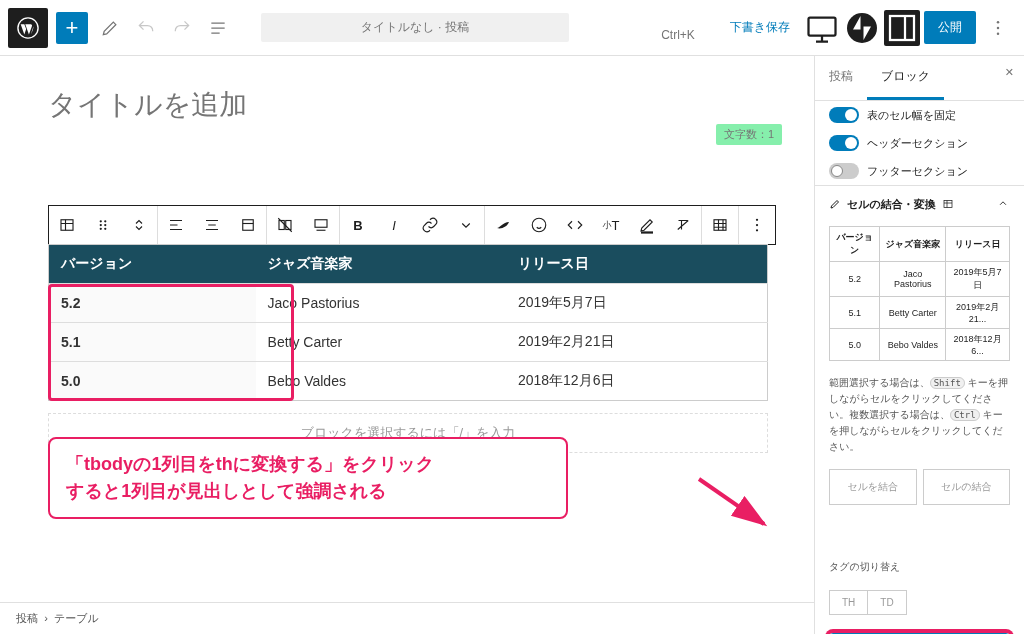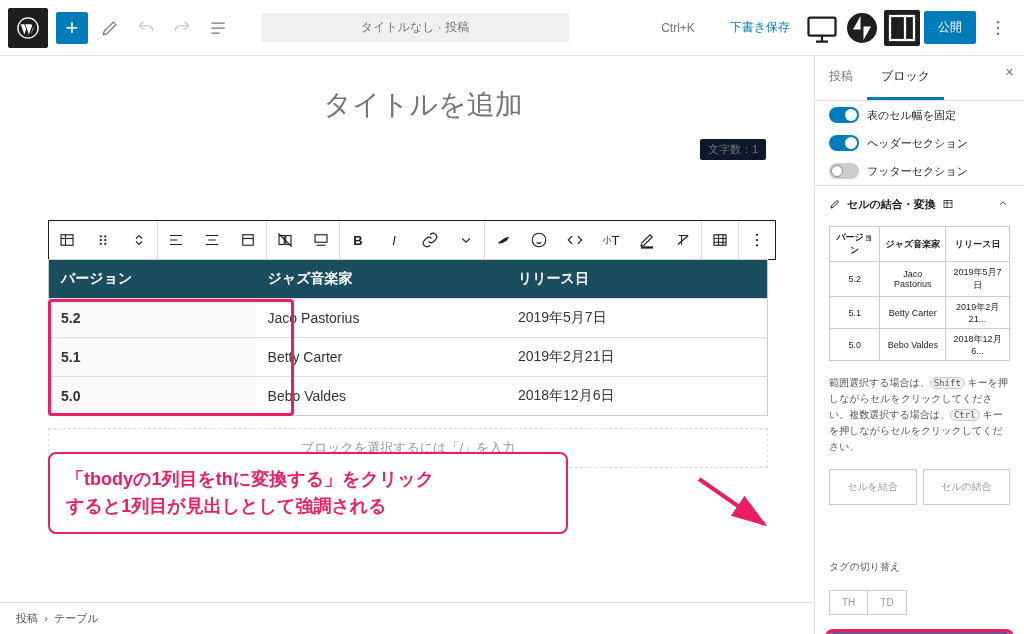--- a/index.html
+++ b/index.html
@@ -6,36 +6,36 @@
 body { font-family: -apple-system, BlinkMacSystemFont, "Segoe UI", sans-serif; font-size: 13px; color: #1e1e1e; background: #fff; }
 
 
 .topbar { height: 56px; display: flex; align-items: center; border-bottom: 1px solid #e0e0e0; padding: 0 8px; }
 .wp-logo { width: 40px; height: 40px; background: #1e1e1e; border-radius: 2px; display: flex; align-items: center; justify-content: center; margin-right: 8px; }
 .wp-logo svg { width: 22px; height: 22px; fill: #fff; }
 .add-btn { width: 32px; height: 32px; background: #007cba; color: #fff; border-radius: 2px; display: flex; align-items: center; justify-content: center; font-size: 22px; margin-right: 4px; cursor: pointer; }
 .icon-btn { width: 36px; height: 44px; display: flex; align-items: center; justify-content: center; color: #757575; cursor: pointer; }
 .icon-btn svg { width: 20px; height: 20px; }
 .disabled { opacity: 0.4; }
-.center-info { flex: 1; display: flex; justify-content: center; align-items: center; gap: 92px; color: #757575; font-size: 12px; }
+.center-info { flex: 1; display: flex; justify-content: center; align-items: flex-end; gap: 92px; color: #757575; font-size: 12px; }
 .doc-title-box { background: #f0f0f0; padding: 6px 100px; border-radius: 2px; font-size: 12px; }
 .right-actions { display: flex; align-items: center; gap: 4px; }
 .draft-save { color: #007cba; font-size: 12px; padding: 6px 10px; cursor: pointer; }
 .publish-btn { background: #007cba; color: #fff; padding: 8px 14px; border-radius: 2px; font-size: 12px; cursor: pointer; }
 .toggle-btn { width: 36px; height: 36px; display: flex; align-items: center; justify-content: center; cursor: pointer; border-radius: 2px; }
 .toggle-btn.active { background: #1e1e1e; color: #fff; }
 
 
 .layout { display: flex; height: 578px; }
 .editor { flex: 1; padding: 30px 16px 10px 48px; overflow: auto; position: relative; }
 .sidebar { width: 210px; border-left: 1px solid #e0e0e0; overflow: auto; font-size: 11px; display: flex; flex-direction: column; }
 
 
-.title-placeholder { font-size: 28px; color: #757575; margin-bottom: 15px; font-weight: 400; text-align: center; }
-.char-count { text-align: left; font-size: 11px; color: #757575; background: #0f172a; padding: 3px 8px; display: inline-block; float: right; border-radius: 2px; margin-right: 32px; }
+.title-placeholder { font-size: 28px; color: #757575; margin-bottom: 0; font-weight: 400; }
+.char-count { text-align: left; font-size: 11px; color: #757575; background: #86efac; padding: 3px 8px; display: inline-block; float: right; border-radius: 2px; margin-right: 16px; }
 .clearfix::after { content: ""; display: table; clear: both; }
 .block-area { margin-top: 60px; max-width: 720px; }
 
 
 .block-toolbar { display: flex; border: 1px solid #1e1e1e; background: #fff; margin-bottom: 0; height: 40px; width: fit-content; }
 .tb-group { display: flex; border-right: 1px solid #ddd; }
 .tb-group:last-child { border-right: none; }
 .tb-btn { width: 36px; height: 38px; display: flex; align-items: center; justify-content: center; cursor: pointer; color: #1e1e1e; }
 .tb-btn svg { width: 18px; height: 18px; }
 

